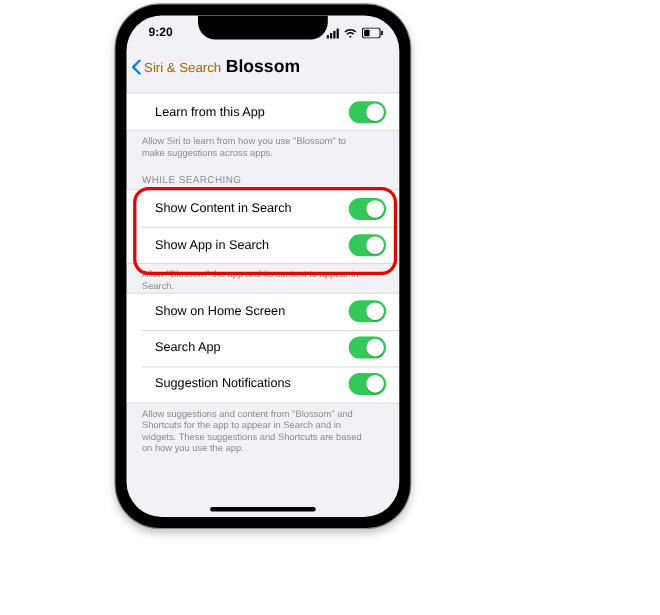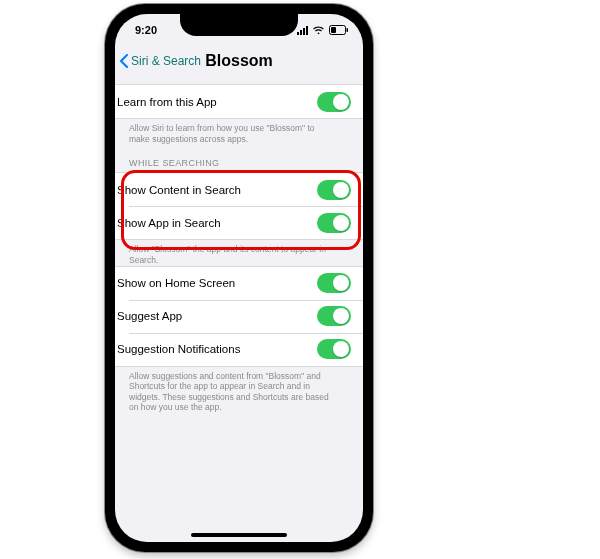--- a/index.html
+++ b/index.html
@@ -17,21 +17,21 @@
     position: relative;
     background: #ffffff;
   }
 
   
   .phone {
     position: absolute;
     left: 105px;
     top: 4px;
     width: 268px;
-    height: 548px;
+    height: 476px;
     border-radius: 40px;
     background: #000;
     box-shadow: 0 0 0 1px #888, 0 4px 8px rgba(0,0,0,0.25);
   }
   .screen {
     position: absolute;
     left: 10px;
     right: 10px;
     top: 10px;
     bottom: 10px;
@@ -88,21 +88,21 @@
     justify-content: center;
     padding: 0 8px;
   }
   .back {
     position: absolute;
     left: 4px;
     top: 0;
     bottom: 0;
     display: flex;
     align-items: center;
-    color: #0f766e;
+    color: #a16207;
     font-size: 12px;
   }
   .back svg { margin-right: 2px; }
   .title {
     font-size: 16px;
     font-weight: 600;
     color: #000;
   }
 
   .content {
@@ -130,21 +130,21 @@
   .cell-group {
     background: #fff;
     border-top: 0.5px solid #d9d9dd;
     border-bottom: 0.5px solid #d9d9dd;
   }
   .cell {
     display: flex;
     align-items: center;
     justify-content: space-between;
     height: 33px;
-    padding: 0 12px 0 2px;
+    padding: 0 12px 0 26px;
     position: relative;
     font-size: 11.5px;
     color: #000;
   }
   .cell + .cell::before {
     content: "";
     position: absolute;
     left: 14px; right: 0; top: 0;
     height: 0.5px;
     background: #d9d9dd;
@@ -252,21 +252,21 @@
           </div>
         </div>
         <div class="group-footer">Allow "Blossom" the app and its content to appear in Search.</div>
 
         <div class="cell-group">
           <div class="cell">
             <span>Show on Home Screen</span>
             <div class="toggle"></div>
           </div>
           <div class="cell">
-            <span>Suggest App</span>
+            <span>Search App</span>
             <div class="toggle"></div>
           </div>
           <div class="cell">
             <span>Suggestion Notifications</span>
             <div class="toggle"></div>
           </div>
         </div>
         <div class="group-footer">Allow suggestions and content from "Blossom" and Shortcuts for the app to appear in Search and in widgets. These suggestions and Shortcuts are based on how you use the app.</div>
       </div>
 

